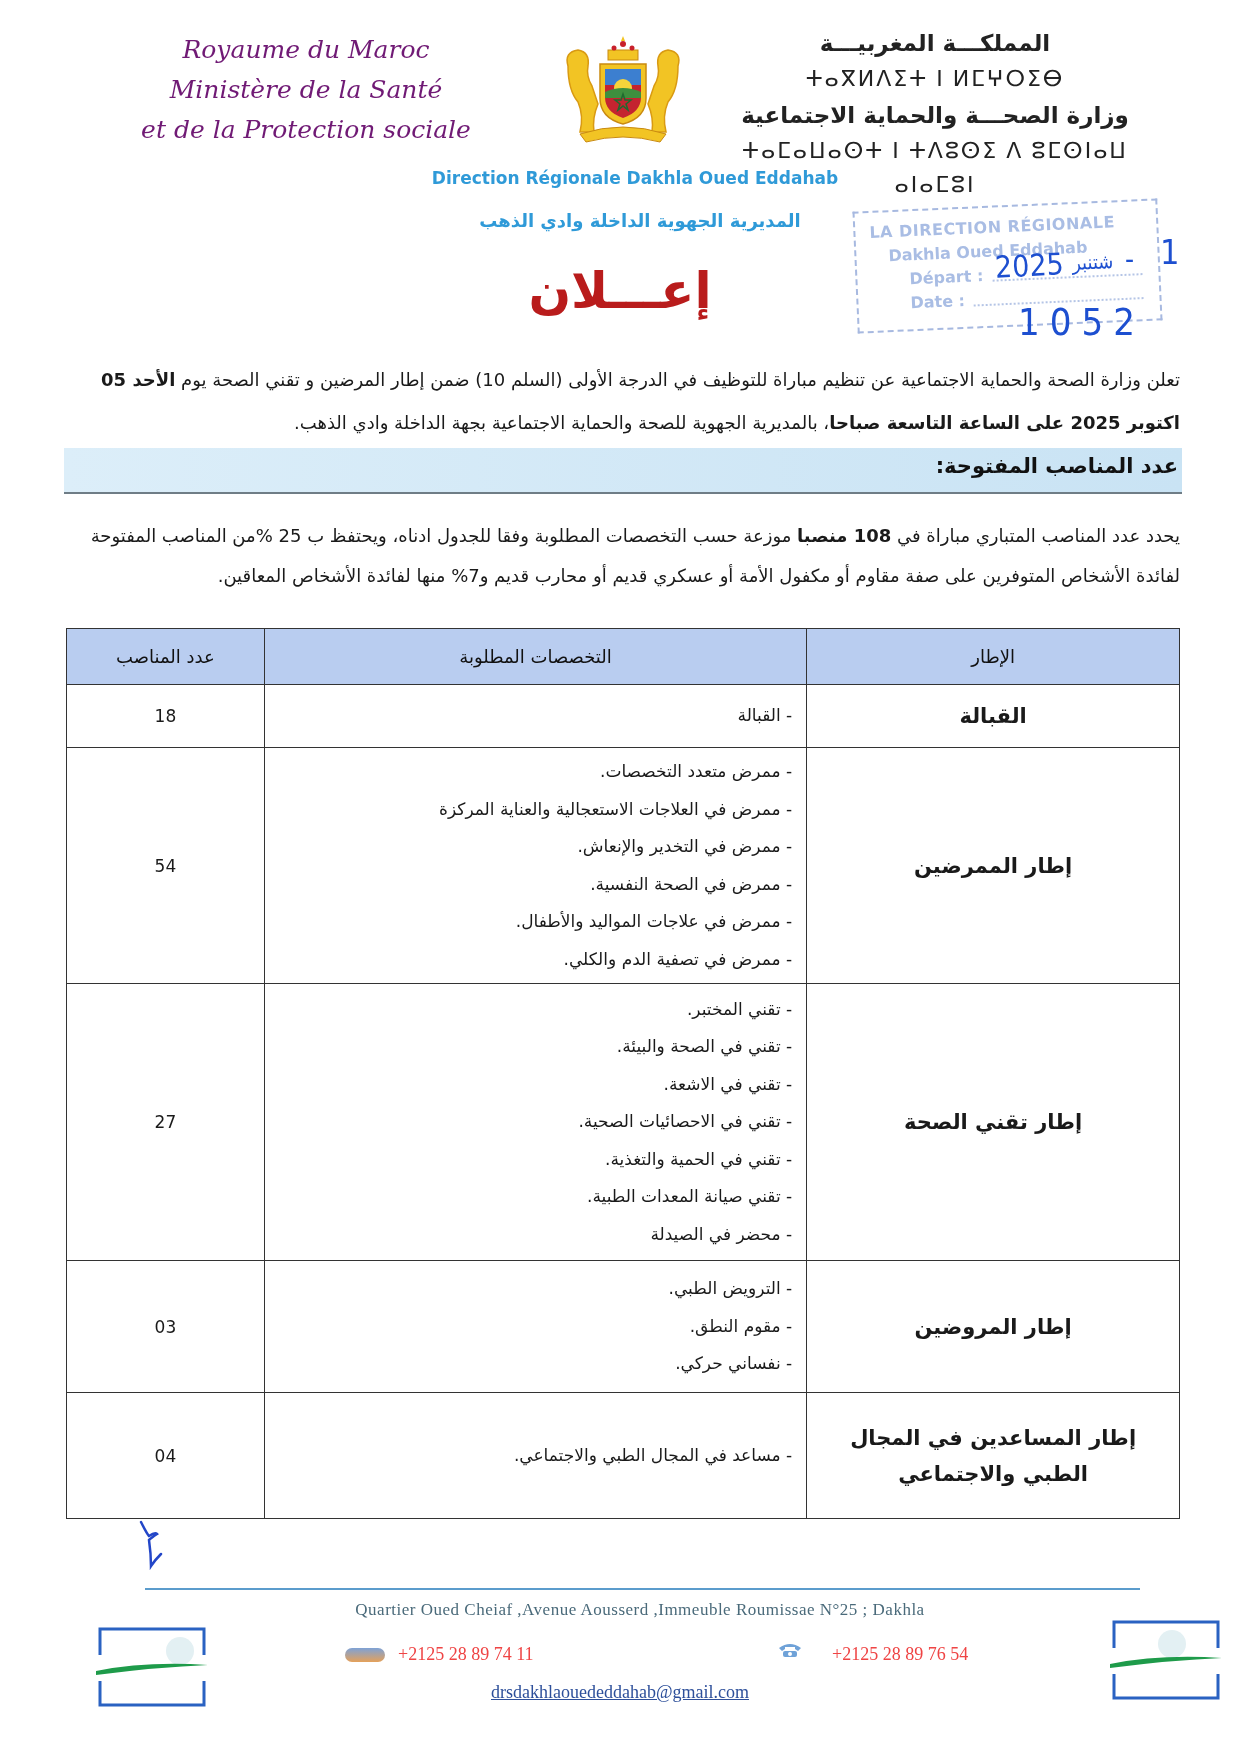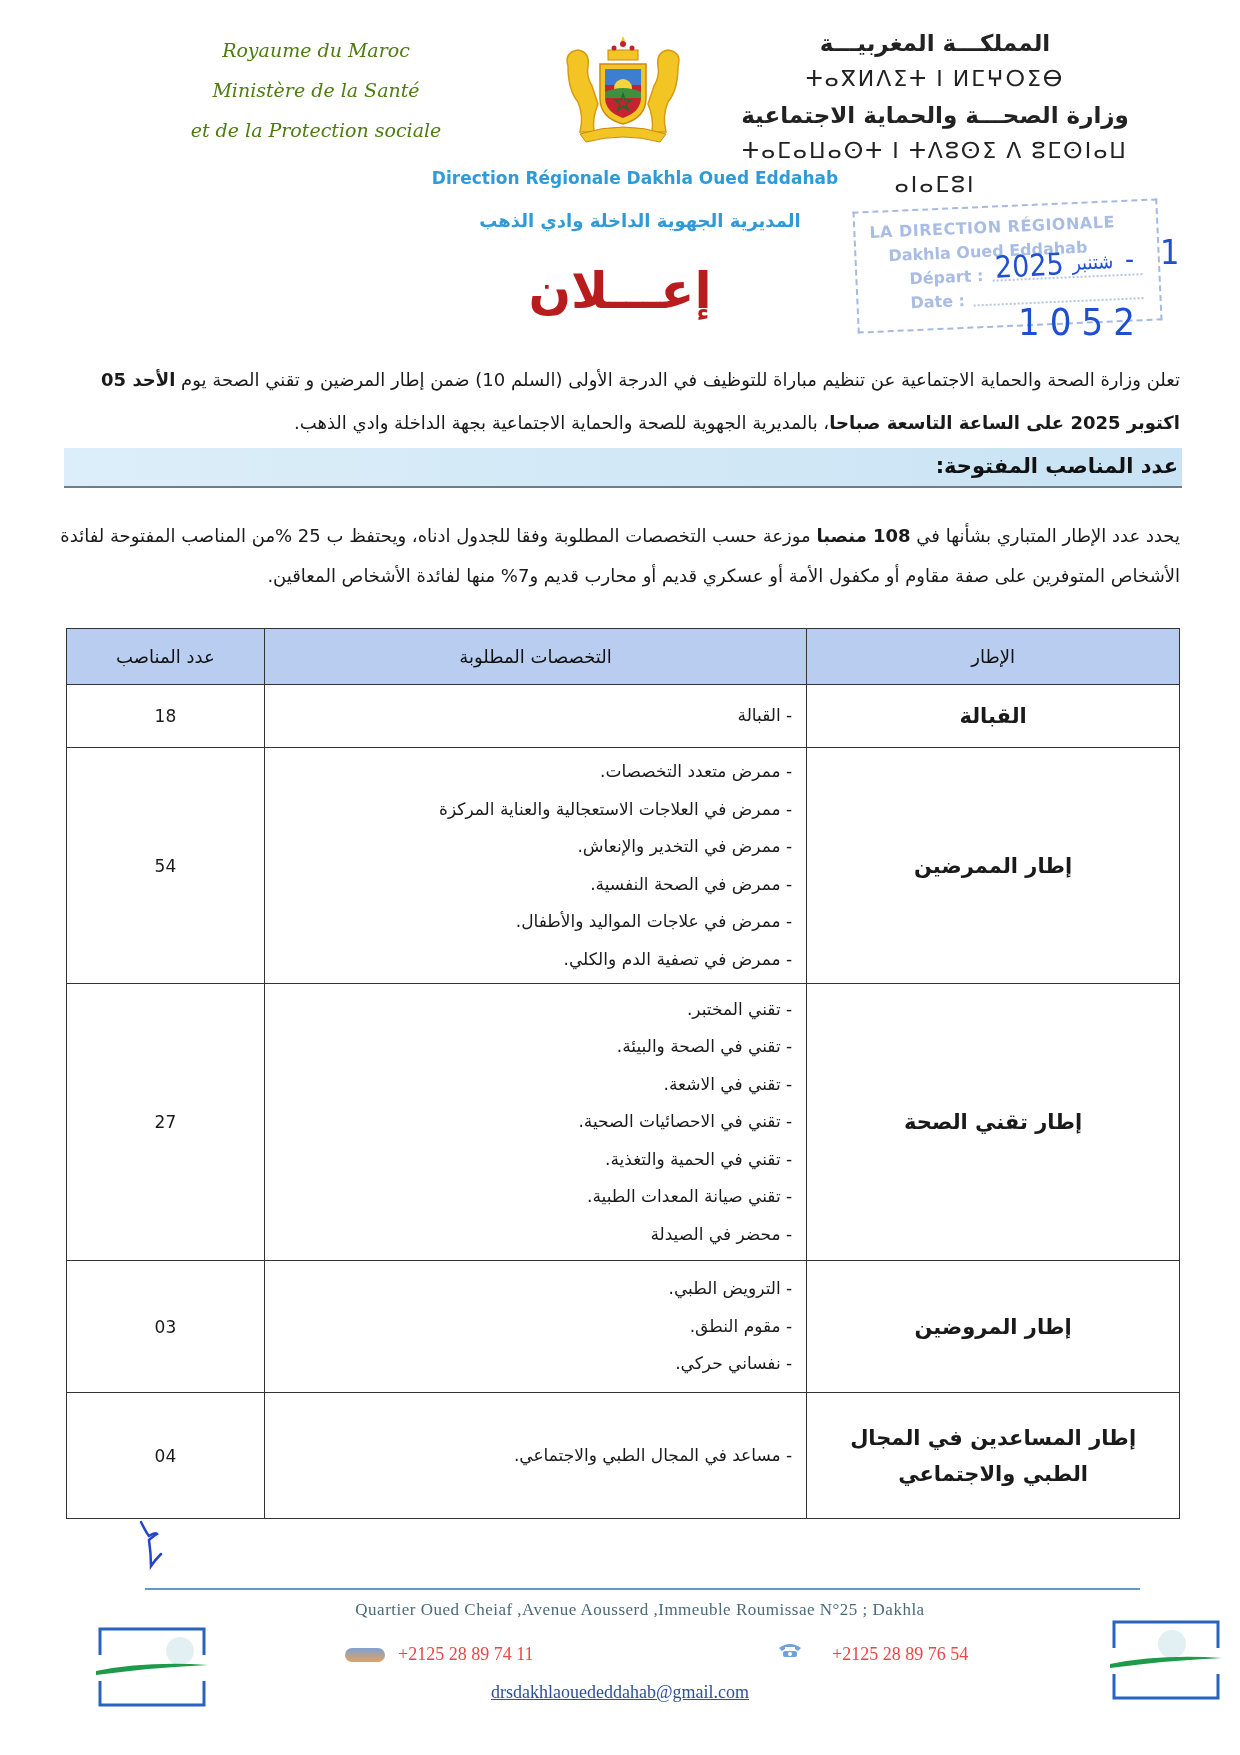--- a/index.html
+++ b/index.html
@@ -1,23 +1,23 @@
 <!DOCTYPE html>
 <html><head>
 <meta charset="utf-8">
 <style>
   * { box-sizing: border-box; margin: 0; padding: 0; }
   html, body { width: 1240px; height: 1755px; background: #ffffff; overflow: hidden; }
   body { position: relative; font-family: "DejaVu Sans", sans-serif; color: #1a1a1a; }
 
   
   .hdr-fr {
-    position: absolute; left: 126px; top: 30px; width: 380px;
+    position: absolute; left: 116px; top: 30px; width: 380px;
     text-align: center; font-family: "DejaVu Serif", serif; font-style: italic;
-    font-size: 19px; line-height: 40px; color: #4d7c0f;
+    font-size: 25px; line-height: 40px; color: #701a75;
   }
   .hdr-ar {
     position: absolute; left: 700px; top: 24px; width: 470px;
     text-align: center; direction: rtl; color: #222;
   }
   .hdr-ar .ar { font-family: "DejaVu Sans", sans-serif; font-size: 23px; line-height: 38px; font-weight: bold; }
   .hdr-ar .tz { font-family: Liberation Sans, sans-serif; font-size: 22px; line-height: 34px; letter-spacing: 2px; direction: ltr; }
 
   .emblem { position: absolute; left: 558px; top: 36px; width: 130px; height: 110px; }
 
@@ -56,21 +56,21 @@
   
   .para {
     position: absolute; left: 60px; width: 1120px; direction: rtl; text-align: right;
     font-size: 18px; line-height: 43px; color: #1a1a1a;
   }
   .para b { font-weight: bold; }
   .p1 { top: 358px; }
   .p2 { top: 516px; line-height: 40px; }
 
   .section-bar {
-    position: absolute; left: 64px; top: 448px; width: 1118px; height: 40px;
+    position: absolute; left: 64px; top: 448px; width: 1118px; height: 46px;
     background: linear-gradient(to right, #dceef9, #c9e3f4);
     border-bottom: 2px solid #6f7d86;
   }
   .section-bar span {
     position: absolute; right: 4px; top: 6px; direction: rtl; font-size: 21px; font-weight: bold; color: #111;
   }
 
   
   table.jobs {
     position: absolute; left: 66px; top: 628px; width: 1114px;
@@ -173,21 +173,21 @@
 
 <div class="para p1">
   <span>تعلن وزارة الصحة والحماية الاجتماعية عن تنظيم مباراة للتوظيف في الدرجة الأولى (السلم 10) ضمن إطار المرضين و تقني الصحة يوم </span><b>الأحد 05</b><b> اكتوبر 2025 </b><b>على الساعة التاسعة صباحا</b><span>، بالمديرية الجهوية للصحة والحماية الاجتماعية بجهة الداخلة وادي الذهب.</span>
 </div>
 
 <div class="section-bar">
   <span>عدد المناصب المفتوحة:</span>
 </div>
 
 <div class="para p2">
-  <span>يحدد عدد الإطار المتباري بشأنها في </span><b>108 منصبا</b><span> موزعة حسب التخصصات المطلوبة وفقا للجدول ادناه، ويحتفظ ب 25 %من المناصب المفتوحة لفائدة الأشخاص المتوفرين على صفة مقاوم أو مكفول الأمة أو عسكري قديم أو محارب قديم و7% منها لفائدة الأشخاص المعاقين.</span>
+  <span>يحدد عدد المناصب المتباري مباراة في </span><b>108 منصبا</b><span> موزعة حسب التخصصات المطلوبة وفقا للجدول ادناه، ويحتفظ ب 25 %من المناصب المفتوحة لفائدة الأشخاص المتوفرين على صفة مقاوم أو مكفول الأمة أو عسكري قديم أو محارب قديم و7% منها لفائدة الأشخاص المعاقين.</span>
 </div>
 
 <table class="jobs">
   <thead>
     <tr>
       <th class="c-frame">الإطار</th>
       <th class="c-spec" style="text-align:center;padding:0;">التخصصات المطلوبة</th>
       <th class="c-count">عدد المناصب</th>
     </tr>
   </thead>

